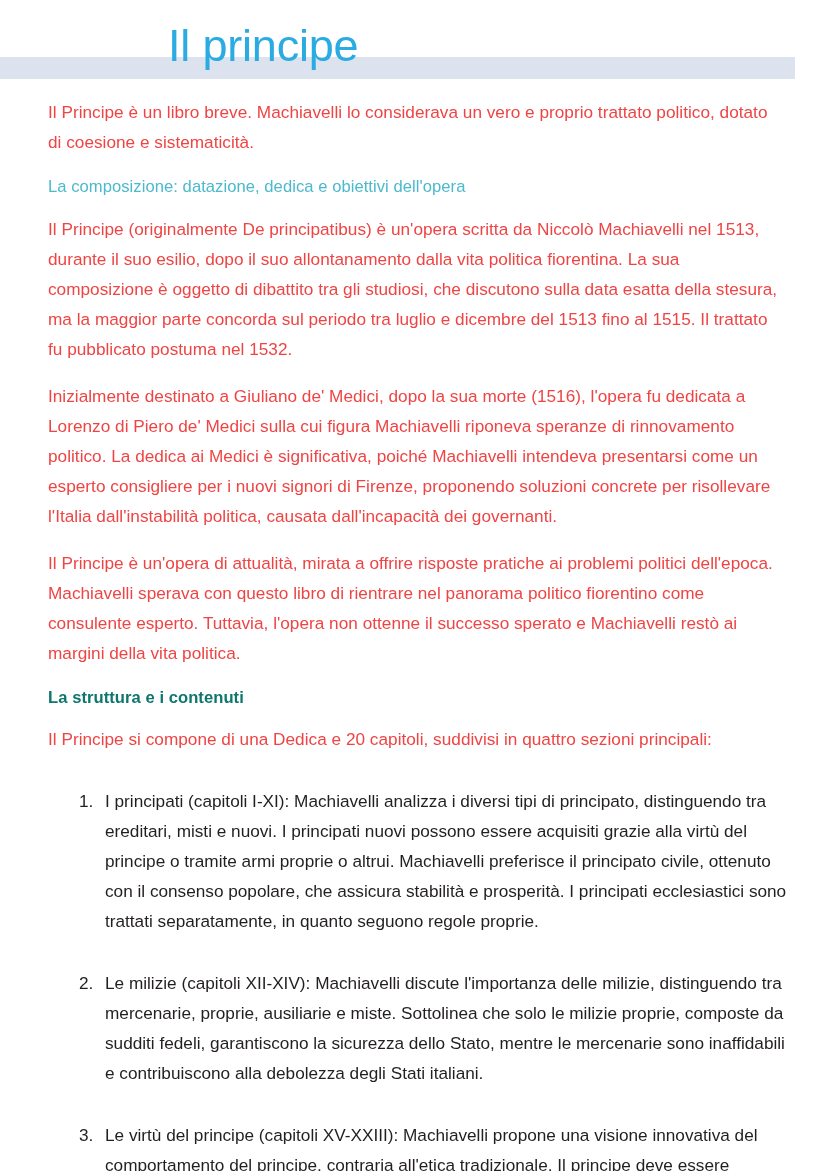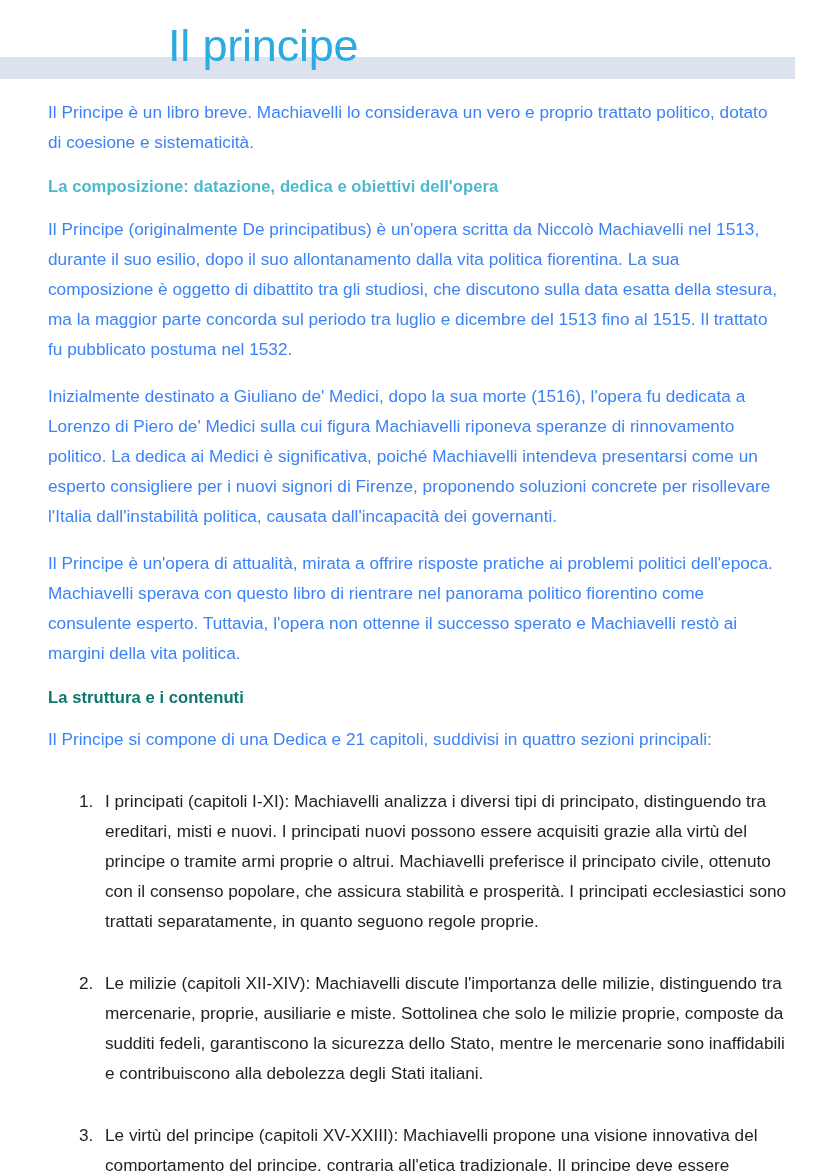--- a/index.html
+++ b/index.html
@@ -55,30 +55,30 @@
     position: absolute;
     left: 48px;
     top: 97px;
     width: 745px;
   }
 
   p.body-text {
     margin: 0 8px 17px 0;
     font-size: 17.2px;
     line-height: 30px;
-    color: #3b82f6;
+    color: #ef4444;
     text-align: left;
     letter-spacing: 0.02px;
   }
 
   h2.heading-light {
     margin: 4px 0 14px 0;
     font-size: 16.6px;
     line-height: 26px;
-    font-weight: 700;
+    font-weight: 400;
     color: #4cb9cd;
     letter-spacing: 0.05px;
   }
 
   h2.heading-dark {
     margin: 7px 0 13px 0;
     font-size: 16.6px;
     line-height: 26px;
     font-weight: 700;
     color: #0f766e;
@@ -125,21 +125,21 @@
     <h2 class="heading-light">La composizione: datazione, dedica e obiettivi dell'opera</h2>
 
     <p class="body-text">Il Principe (originalmente De principatibus) è un'opera scritta da Niccolò Machiavelli nel 1513, durante il suo esilio, dopo il suo allontanamento dalla vita politica fiorentina. La sua composizione è oggetto di dibattito tra gli studiosi, che discutono sulla data esatta della stesura, ma la maggior parte concorda sul periodo tra luglio e dicembre del 1513 fino al 1515. Il trattato fu pubblicato postuma nel 1532.</p>
 
     <p class="body-text">Inizialmente destinato a Giuliano de' Medici, dopo la sua morte (1516), l'opera fu dedicata a Lorenzo di Piero de' Medici sulla cui figura Machiavelli riponeva speranze di rinnovamento politico. La dedica ai Medici è significativa, poiché Machiavelli intendeva presentarsi come un esperto consigliere per i nuovi signori di Firenze, proponendo soluzioni concrete per risollevare l'Italia dall'instabilità politica, causata dall'incapacità dei governanti.</p>
 
     <p class="body-text">Il Principe è un'opera di attualità, mirata a offrire risposte pratiche ai problemi politici dell'epoca. Machiavelli sperava con questo libro di rientrare nel panorama politico fiorentino come consulente esperto. Tuttavia, l'opera non ottenne il successo sperato e Machiavelli restò ai margini della vita politica.</p>
 
     <h2 class="heading-dark">La struttura e i contenuti</h2>
 
-    <p class="body-text">Il Principe si compone di una Dedica e 21 capitoli, suddivisi in quattro sezioni principali:</p>
+    <p class="body-text">Il Principe si compone di una Dedica e 20 capitoli, suddivisi in quattro sezioni principali:</p>
 
     <ol class="section-list">
       <li>
         <span class="li-text">I principati (capitoli I-XI): Machiavelli analizza i diversi tipi di principato, distinguendo tra ereditari, misti e nuovi. I principati nuovi possono essere acquisiti grazie alla virtù del principe o tramite armi proprie o altrui. Machiavelli preferisce il principato civile, ottenuto con il consenso popolare, che assicura stabilità e prosperità. I principati ecclesiastici sono trattati separatamente, in quanto seguono regole proprie.</span>
       </li>
       <li>
         <span class="li-text">Le milizie (capitoli XII-XIV): Machiavelli discute l'importanza delle milizie, distinguendo tra mercenarie, proprie, ausiliarie e miste. Sottolinea che solo le milizie proprie, composte da sudditi fedeli, garantiscono la sicurezza dello Stato, mentre le mercenarie sono inaffidabili e contribuiscono alla debolezza degli Stati italiani.</span>
       </li>
       <li>
         <span class="li-text">Le virtù del principe (capitoli XV-XXIII): Machiavelli propone una visione innovativa del comportamento del principe, contraria all'etica tradizionale. Il principe deve essere disposto a usare mezzi immorali, come la crudeltà o l'inganno, se necessari per mantenere il potere e la stabilità dello Stato. La "virtù" del principe sta nell'adattarsi alle circostanze e nell'usare tanto la "volpe" (astuzia) quanto il "leone" (forza).</span>

